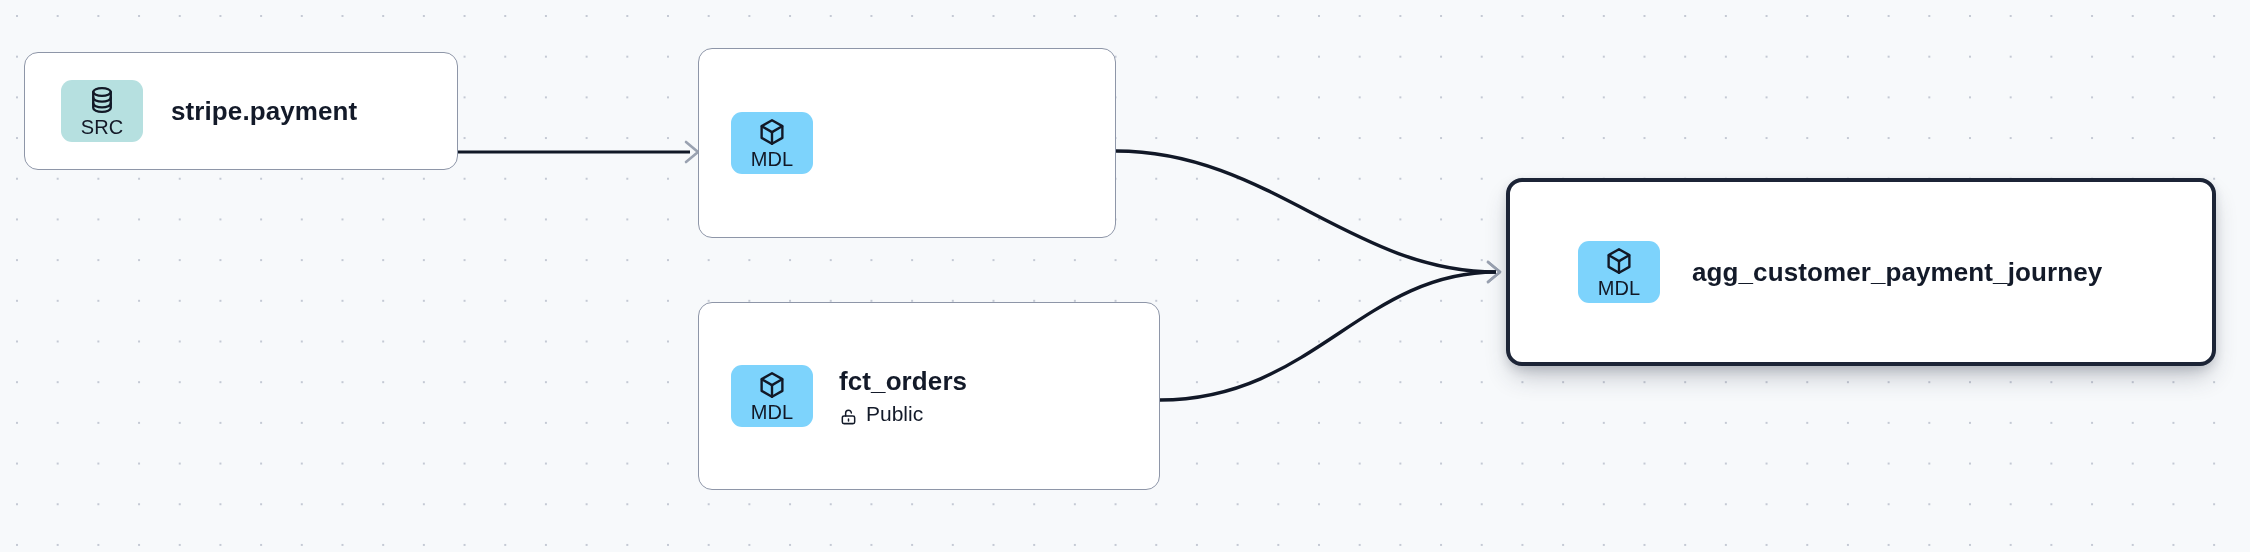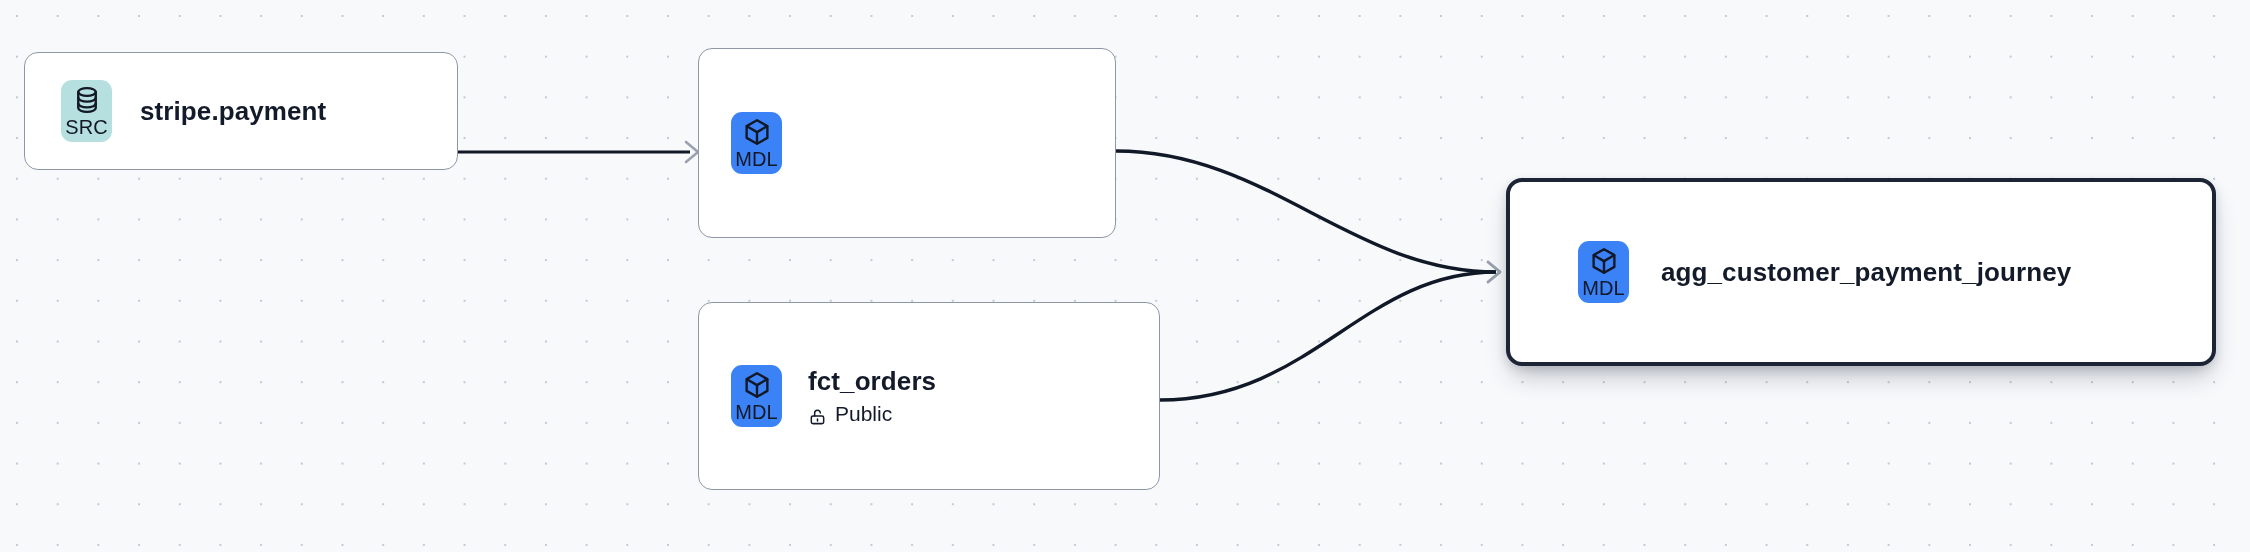--- a/index.html
+++ b/index.html
@@ -40,32 +40,32 @@
     border-radius: 14px;
     z-index: 2;
   }
   .node.selected {
     border: 4px solid #1c2436;
     border-radius: 16px;
     box-shadow: 0 14px 26px -6px rgba(40,48,66,.30), 0 4px 10px rgba(40,48,66,.14);
   }
 
   .badge {
-    width: 51px;
+    width: 82px;
     height: 62px;
     border-radius: 11px;
     display: flex;
     flex-direction: column;
     align-items: center;
     justify-content: center;
     flex: 0 0 auto;
     line-height: 1;
   }
   .badge.src { background: #b6e0e0; }
-  .badge.mdl { background: #3b82f6; }
+  .badge.mdl { background: #7dd3fc; }
   .badge svg { display: block; }
   .badge-label {
     font-size: 20px;
     font-weight: 400;
     color: #121826;
     letter-spacing: .1px;
     margin-top: 2px;
     font-family: "Liberation Sans", sans-serif;
   }
 

